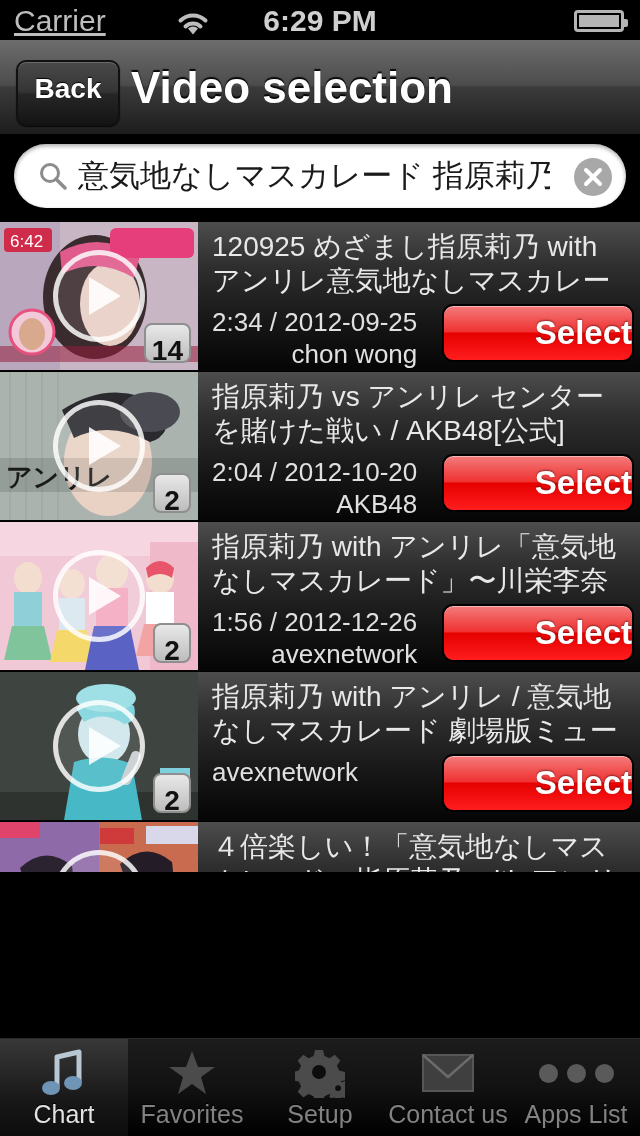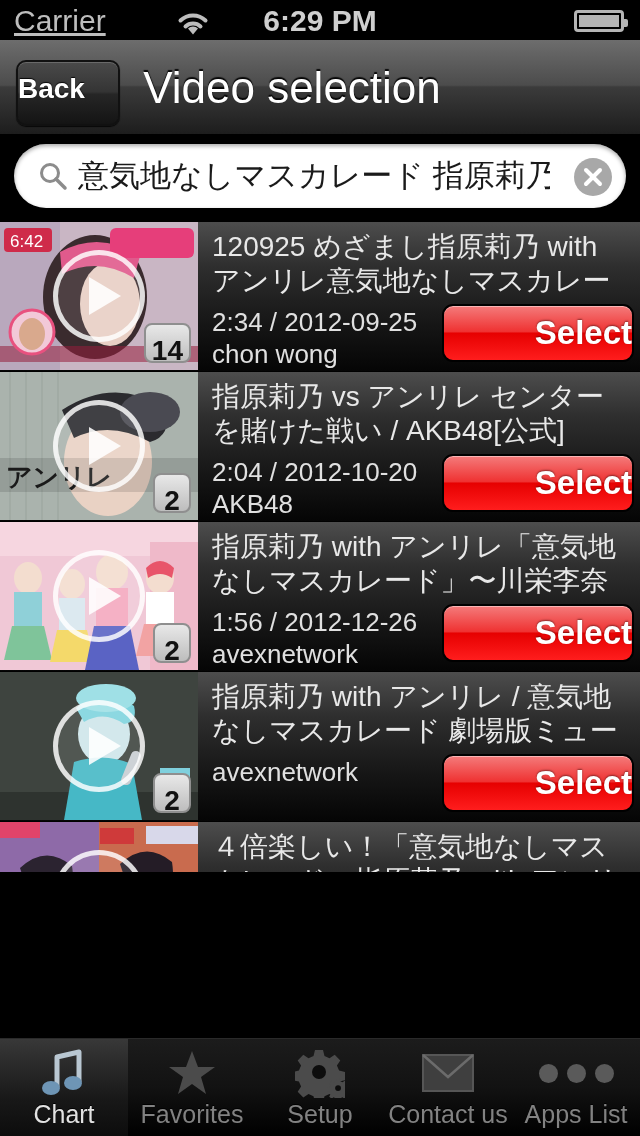--- a/index.html
+++ b/index.html
@@ -37,29 +37,29 @@
 
   
   .navbar{
     position:absolute; top:40px; left:0; width:640px; height:96px;
     background:linear-gradient(to bottom,#6d6d6d 0%,#4c4c4c 48%,#3b3b3b 50%,#1d1d1d 100%);
     border-bottom:2px solid #000;
   }
   .navbar-title{
     position:absolute; left:0; top:0; width:584px; height:96px;
     line-height:96px; text-align:center;
-    font-size:44px; font-weight:normal; color:#ffffff;
+    font-size:44px; font-weight:bold; color:#ffffff;
     text-shadow:0 -2px 1px rgba(0,0,0,0.9);
   }
   .back-btn{
     position:absolute; left:16px; top:20px; width:104px; height:66px;
     border-radius:10px; border:2px solid #111;
     background:linear-gradient(to bottom,#4a4a4a 0%,#343434 48%,#262626 52%,#141414 100%);
     box-shadow:inset 0 1px 0 rgba(255,255,255,0.18), 0 1px 1px rgba(0,0,0,0.8);
-    line-height:54px; 
+    line-height:54px; text-align:center;
     font-size:28px; font-weight:bold; color:#fff;
     text-shadow:0 -1px 1px rgba(0,0,0,0.9);
     cursor:pointer;
   }
 
   
   .searchwrap{
     position:absolute; top:138px; left:0; width:640px; height:82px;
     background:#000;
   }
@@ -114,21 +114,21 @@
     line-height:36px; text-align:center;
   }
   .rowbody{ position:absolute; left:206px; top:0; right:0; height:150px; }
   .rowtitle{
     position:absolute; left:6px; top:8px; right:8px;
     font-size:28px; line-height:34px; color:#e8e8e8;
     max-height:70px; overflow:hidden;
   }
   .rowmeta{
     position:absolute; left:6px; top:84px;
-    font-size:26px; line-height:32px; color:#e0e0e0;
+    font-size:26px; line-height:32px; color:#e0e0e0;text-align:right;
   }
   .select-btn{
     position:absolute; right:6px; top:82px; width:192px; height:58px;
     border-radius:11px; border:2px solid #000;
     background:linear-gradient(to bottom,#f47b7b 0%,#ef3131 48%,#e60000 50%,#ff1d1d 100%);
     box-shadow:inset 0 1px 0 rgba(255,255,255,0.45);
     line-height:54px; text-align:right;
     font-size:33px; font-weight:bold; color:#fff;
     text-shadow:0 -1px 2px rgba(0,0,0,0.45);
     cursor:pointer;

